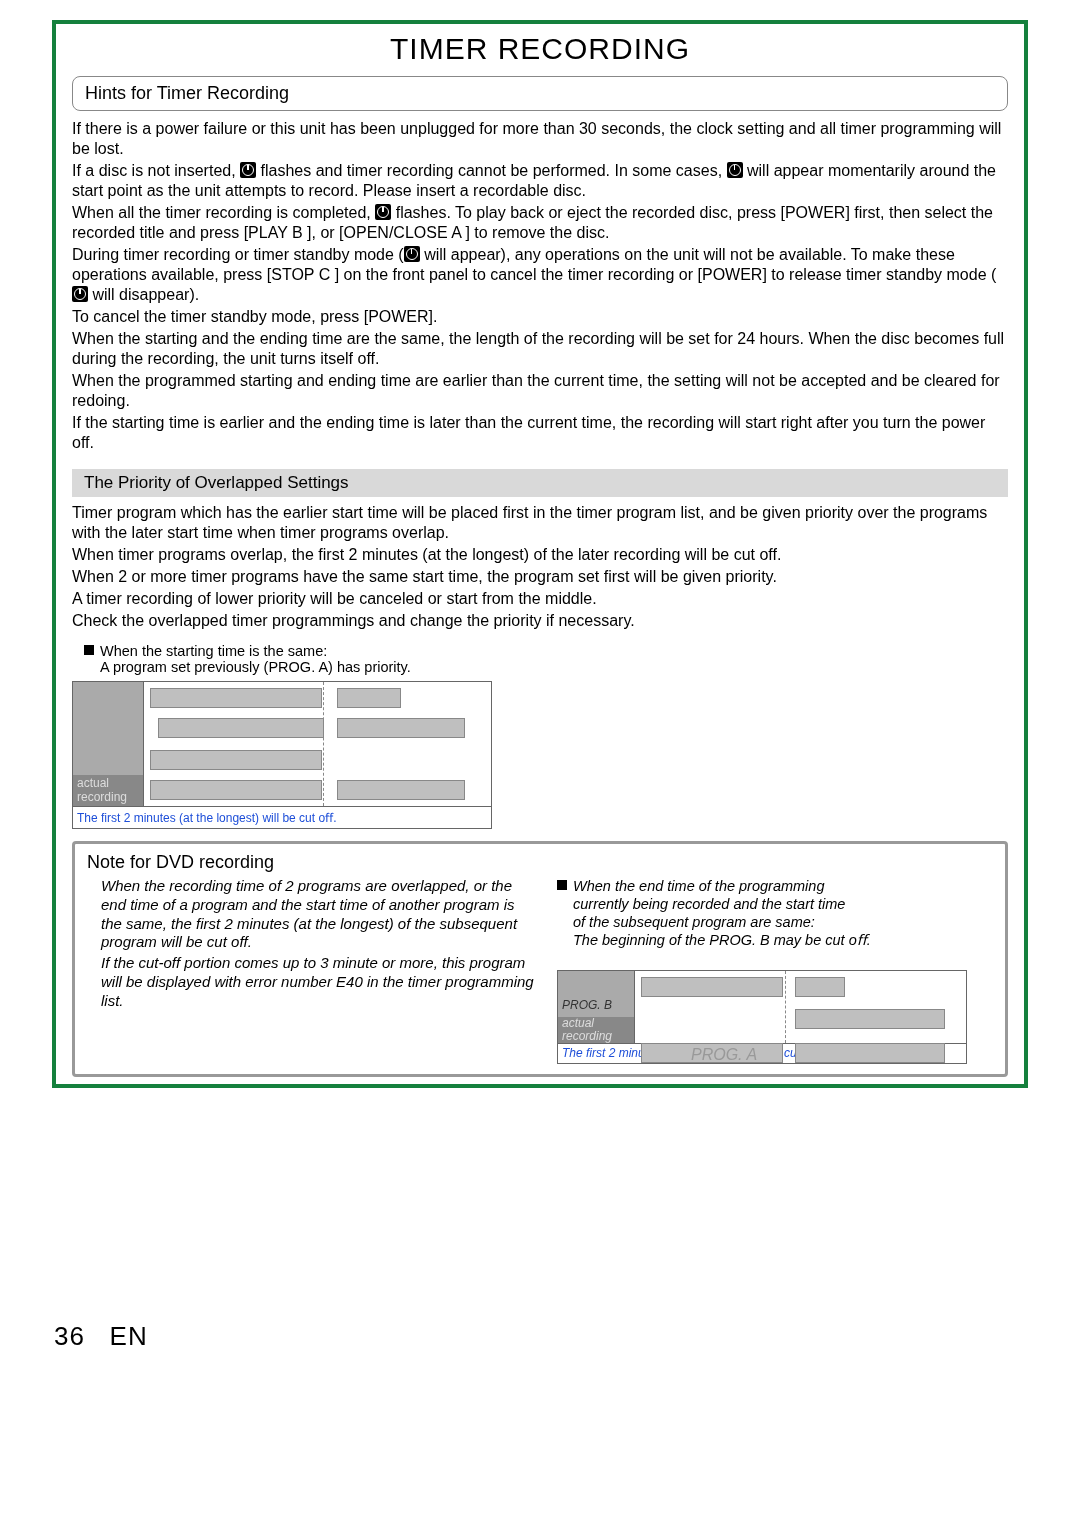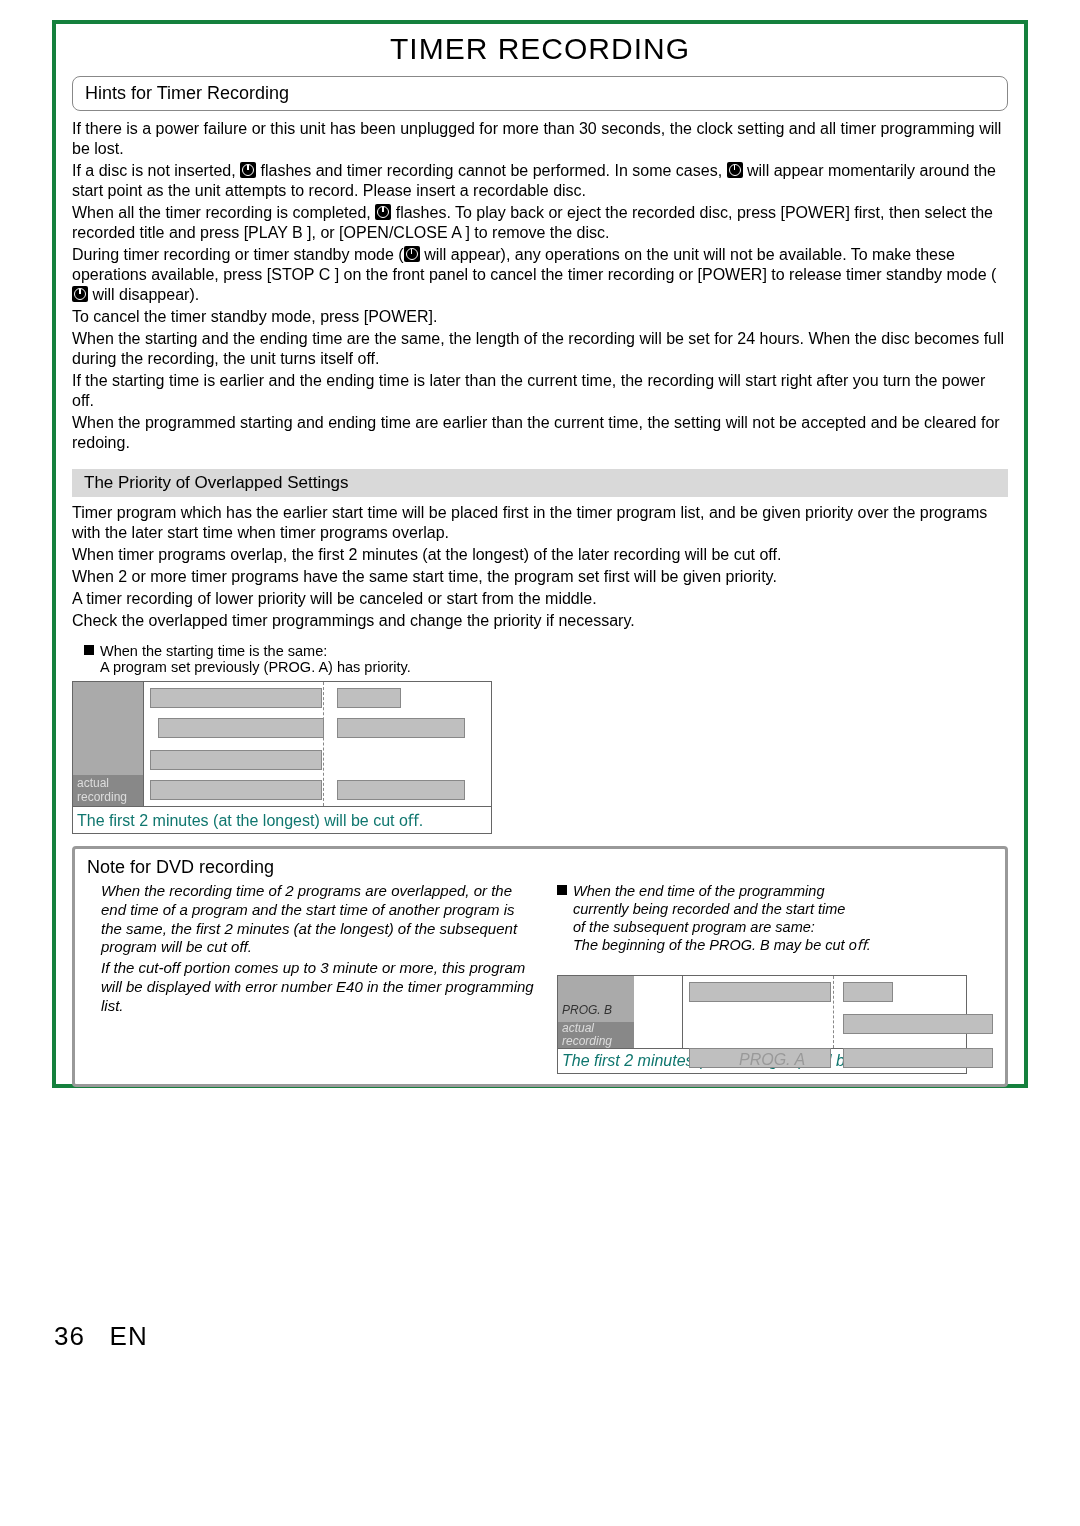--- a/index.html
+++ b/index.html
@@ -128,22 +128,22 @@
     box-sizing: border-box;
   }
   .d1-mark {
     position: absolute;
     left: 179px;
     top: 0;
     bottom: 0;
     border-left: 1px dashed #888;
   }
   .diagram-footer {
-    font-size: 16px;
-    color: #0f766e;
+    font-size: 12px;
+    color: #1d4ed8;
     border-top: 1px solid #666;
     padding: 2px 4px;
   }
   .dvd-box {
     margin: 8px 16px 4px 16px;
     border: 3px solid #999;
     border-radius: 4px;
     padding: 8px 12px 10px 12px;
     box-sizing: border-box;
   }
@@ -171,21 +171,20 @@
   .diagram2 {
     margin-top: 20px;
     border: 1px solid #666;
     box-sizing: border-box;
     width: 410px;
   }
   .d2-body {
     height: 72px;
     display: flex;
     position: relative;
-    gap: 48px;
   }
   .d2-labelcol {
     width: 76px;
     display: flex;
     flex-direction: column;
     background: #aaa;
   }
   .d2-labelcol .row {
     flex: 1;
     display: flex;
@@ -236,22 +235,22 @@
         <span>If a disc is not inserted, </span><span class="inline-icon"></span><span> flashes and timer recording cannot be performed. In some cases, </span><span class="inline-icon"></span><span> will appear momentarily around the start point as the unit attempts to record. Please insert a recordable disc.</span>
       </p>
       <p>
         <span>When all the timer recording is completed, </span><span class="inline-icon"></span><span> flashes. To play back or eject the recorded disc, press [POWER] first, then select the recorded title and press [PLAY B ], or [OPEN/CLOSE A ] to remove the disc.</span>
       </p>
       <p>
         <span>During timer recording or timer standby mode (</span><span class="inline-icon"></span><span> will appear), any operations on the unit will not be available. To make these operations available, press [STOP C ] on the front panel to cancel the timer recording or [POWER] to release timer standby mode (</span><span class="inline-icon"></span><span> will disappear).</span>
       </p>
       <p>To cancel the timer standby mode, press [POWER].</p>
       <p>When the starting and the ending time are the same, the length of the recording will be set for 24 hours. When the disc becomes full during the recording, the unit turns itself off.</p>
+      <p>When the programmed starting and ending time are earlier than the current time, the setting will not be accepted and be cleared for redoing.</p>
       <p>If the starting time is earlier and the ending time is later than the current time, the recording will start right after you turn the power off.</p>
-      <p>When the programmed starting and ending time are earlier than the current time, the setting will not be accepted and be cleared for redoing.</p>
     </div>
 
     <div class="subheader">The Priority of Overlapped Settings</div>
 
     <div class="body-text">
       <p>Timer program which has the earlier start time will be placed first in the timer program list, and be given priority over the programs with the later start time when timer programs overlap.</p>
       <p>When timer programs overlap, the first 2 minutes (at the longest) of the later recording will be cut off.</p>
       <p>When 2 or more timer programs have the same start time, the program set first will be given priority.</p>
       <p>A timer recording of lower priority will be canceled or start from the middle.</p>
       <p>Check the overlapped timer programmings and change the priority if necessary.</p>

